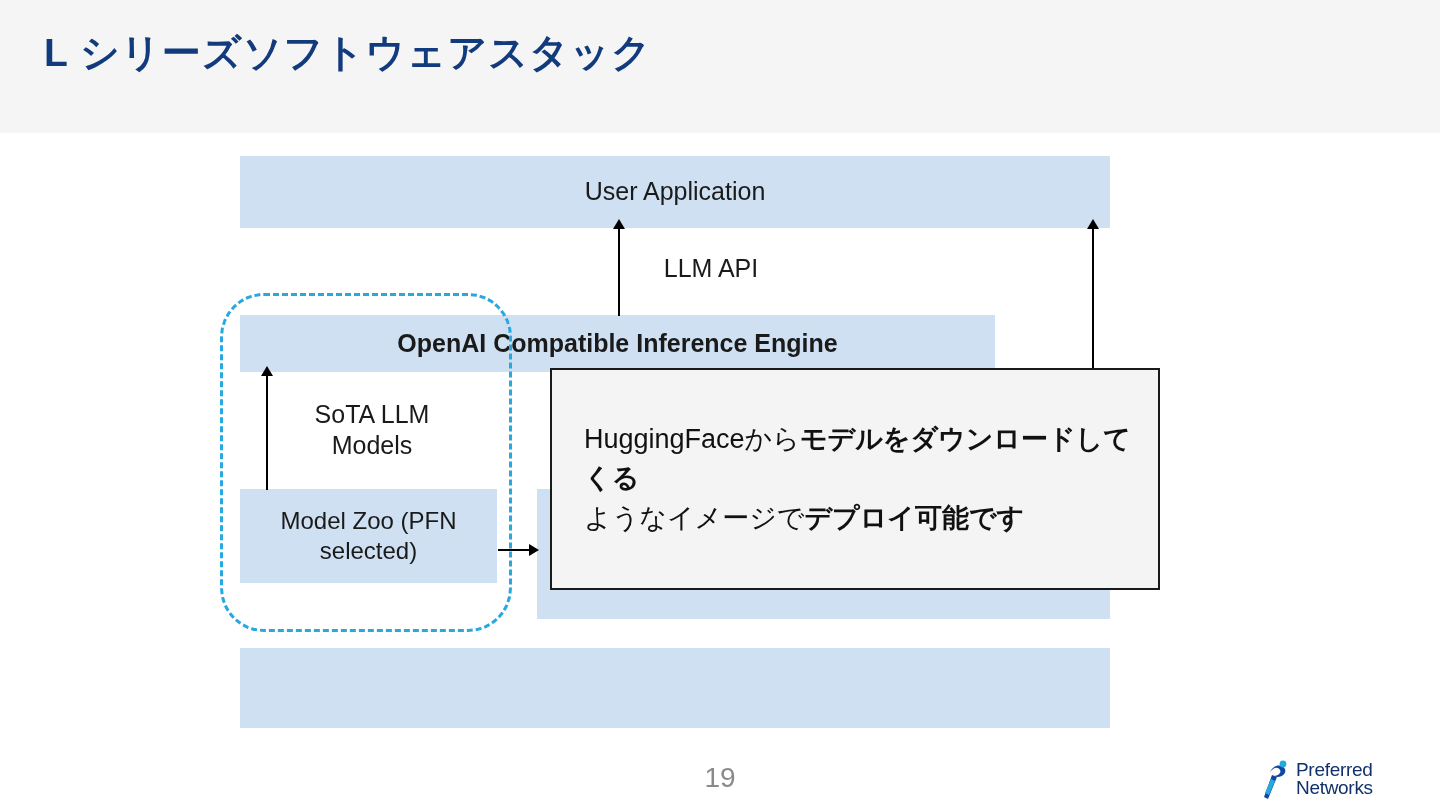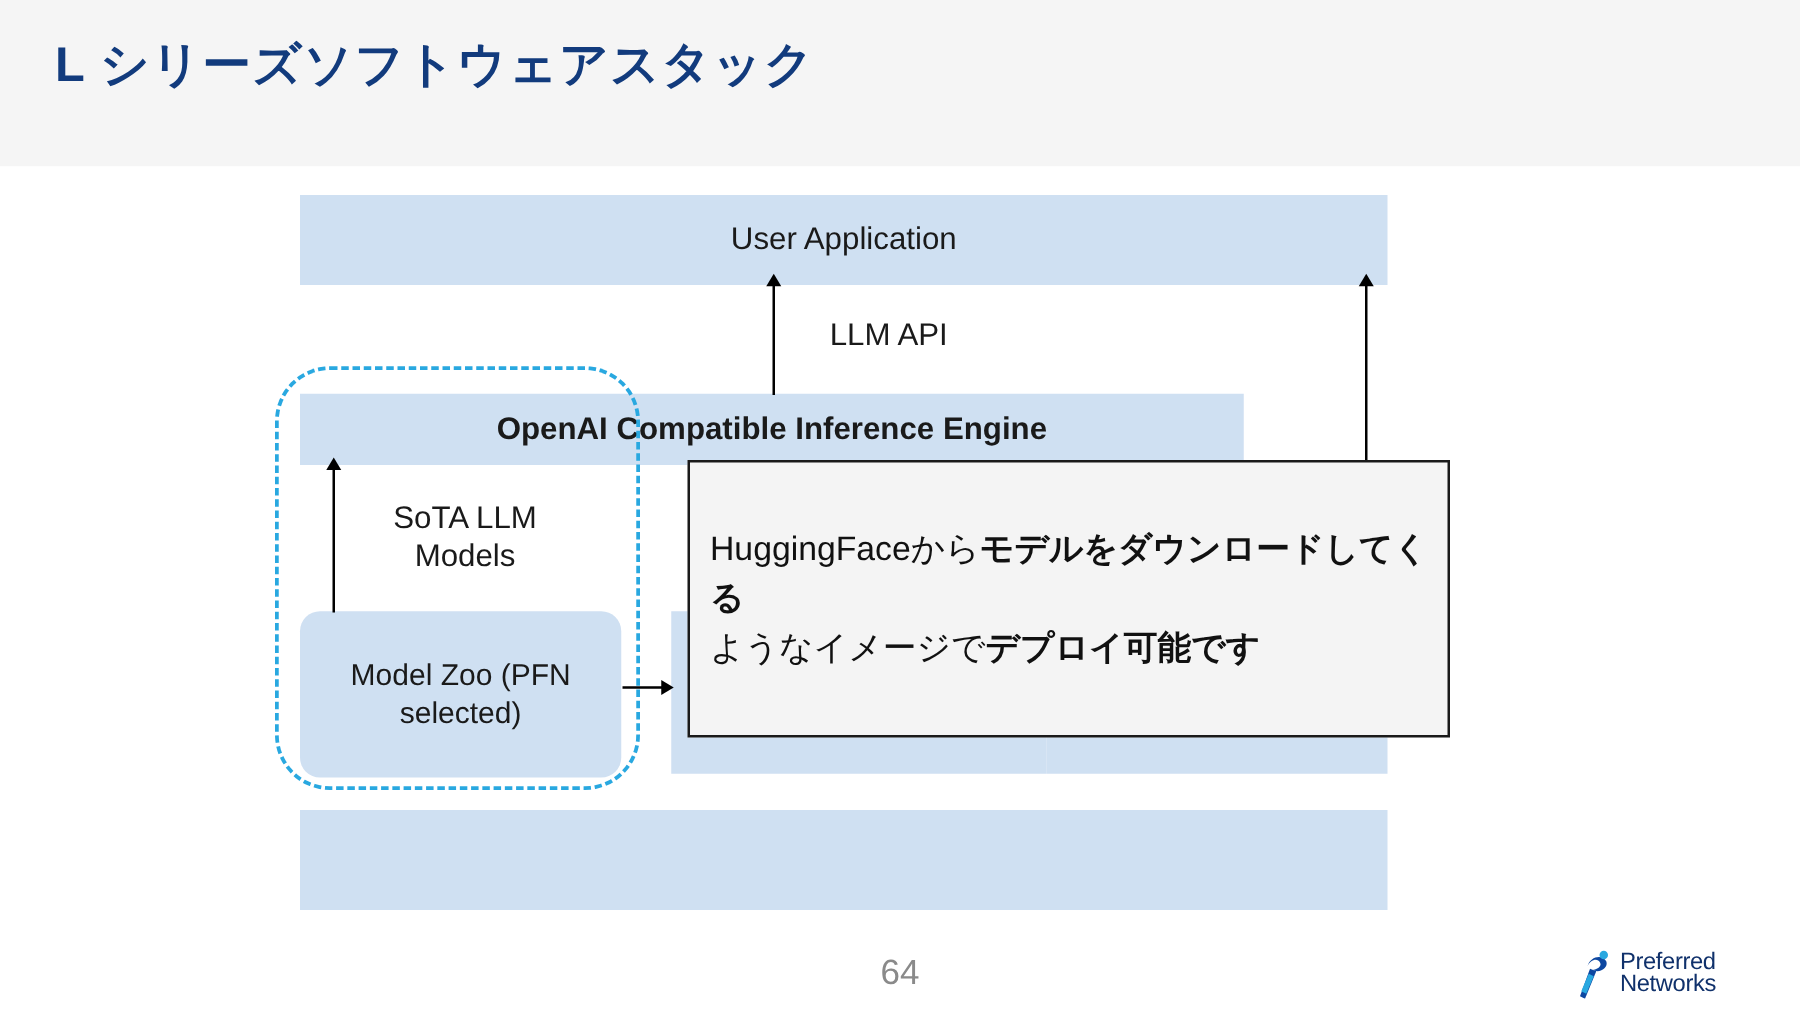--- a/index.html
+++ b/index.html
@@ -54,21 +54,21 @@
     color: #1a1a1a;
     font-size: 24px;
     text-align: center;
     line-height: 1.25;
     box-sizing: border-box;
   }
 
   
   #box-user-application { left: 240px; top: 23px;  width: 870px; height: 72px; font-size: 25px; }
   #box-inference-engine { left: 240px; top: 182px; width: 755px; height: 57px; font-weight: bold; font-size: 25px; justify-content: center; }
-  #box-model-zoo        { left: 240px; top: 356px; width: 257px; height: 133px; font-size: 24px; border-radius: 16px; }
+  #box-model-zoo        { left: 240px; top: 356px; width: 257px; height: 94px; font-size: 24px; }
   #box-mid-lower        { left: 537px; top: 356px; width: 300px; height: 130px; }
   #box-right-column     { left: 837px; top: 290px; width: 273px; height: 196px; align-items: flex-start; padding-top: 98px; font-size: 25px; }
   #box-bottom-bar       { left: 240px; top: 515px; width: 870px; height: 80px; }
 
   
   .plain-label {
     position: absolute;
     color: #1a1a1a;
     font-size: 25px;
     line-height: 1.25;
@@ -133,21 +133,21 @@
     top: 235px;
     width: 610px;
     height: 222px;
     background: #f4f4f4;
     border: 2px solid #1a1a1a;
     box-sizing: border-box;
     display: flex;
     align-items: center;
   }
   #callout-text {
-    padding: 0 0 0 16px;
+    padding: 0 0 0 32px;
     font-size: 27px;
     line-height: 1.45;
     color: #111111;
     white-space: pre-line;
   }
   #callout-text .em { font-weight: bold; }
 
   
   #page-number {
     position: absolute;
@@ -213,21 +213,21 @@
 Models</div>
 
   <div id="dashed-highlight"></div>
 
   <div id="callout-box">
     <div id="callout-text"><span>HuggingFaceから</span><span class="em">モデルをダウンロードしてくる</span><br><span>ようなイメージで</span><span class="em">デプロイ可能です</span></div>
   </div>
 
 </div>
 
-<div id="page-number">64</div>
+<div id="page-number">19</div>
 
 <div id="pfn-logo">
   <svg id="pfn-logo-mark" viewBox="0 0 34 40">
     <path d="M6 38 L14 16 L19 18 L10 40 Z" fill="#0d47a1"></path>
     <path d="M7 34 L13 20 L17 22 L11 36 Z" fill="#29a8e0"></path>
     <path d="M12 14 C14 6, 24 4, 27 10 C29 15, 22 20, 16 17 C19 17, 24 14, 22 11 C20 7, 14 9, 12 14 Z" fill="#0d47a1"></path>
     <circle cx="25" cy="5" r="3.4" fill="#29a8e0"></circle>
   </svg>
   <div id="pfn-logo-wordmark">
     <div>Preferred</div>

